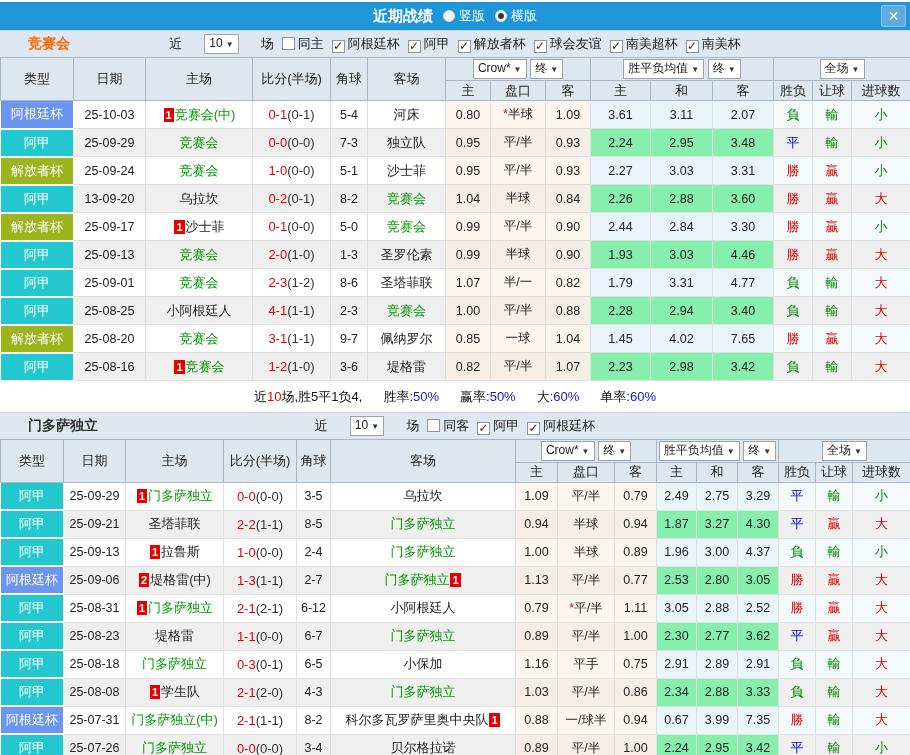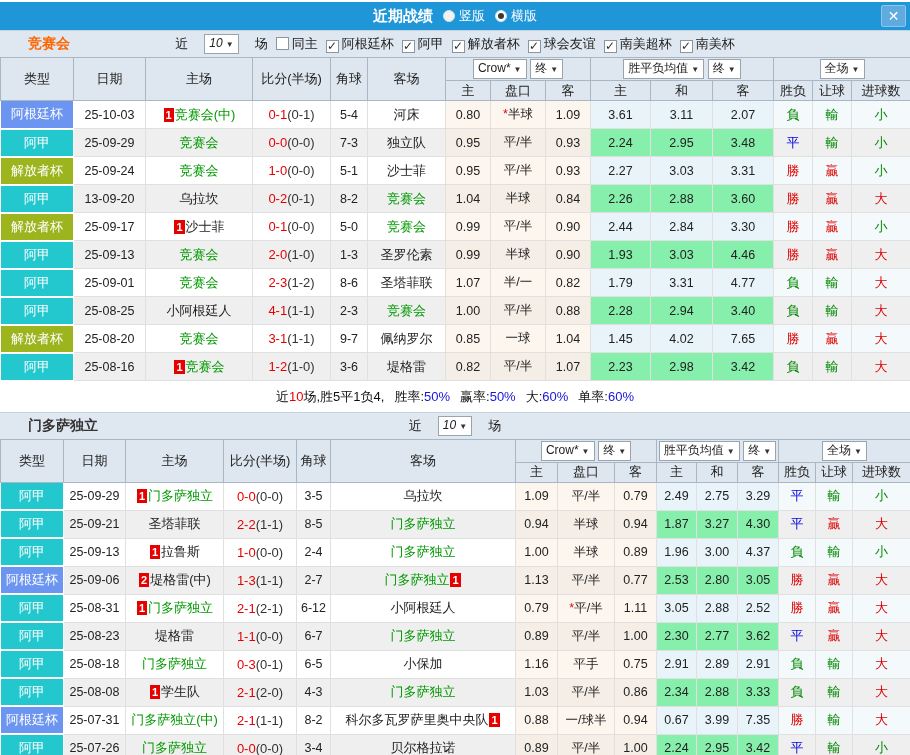--- a/index.html
+++ b/index.html
@@ -24,21 +24,21 @@
 
   
   .filterbar { height:27px; background:#dfe7f0; border-top:1px solid #c9d3de;
     display:flex; align-items:center; position:relative; }
   .team-name { position:absolute; left:28px; font-weight:bold; font-size:14px; }
   .team-orange { color:#ff6600; }
   .team-dark { color:#333; }
   .filter-controls { margin:0 auto; display:flex; align-items:center; }
   .dd, .count-select { display:inline-block; background:#fff; border:1px solid #9aa4ae;
     font-size:12px; line-height:16px; padding:0 4px; cursor:pointer; white-space:nowrap; }
-  .count-select { margin:0 16px;font-style:italic; }
+  .count-select { margin:0 22px; }
   .arr { font-size:8px; margin-left:3px; color:#333; }
   .checkbox { width:13px; height:13px; background:#fff; border:1px solid #8b959f;
     display:inline-block; margin:0 3px 0 8px; font-size:12px; line-height:11px;
     text-align:center; color:#2d2d2d; font-weight:bold; cursor:pointer; vertical-align:-2px; }
   .cb-label { font-size:13px; cursor:pointer; }
 
   
   table { border-collapse:collapse; table-layout:fixed; width:910px; }
   th { background:#dee7ef; border:1px solid #a9b7c5; font-weight:normal;
     font-size:13px; color:#222; text-align:center; overflow:hidden; white-space:nowrap; }
@@ -59,21 +59,21 @@
   .ht { color:#333; }
   .star { color:#e60000; }
   .badge { display:inline-block; background:#e60000; color:#fff; font-size:11px;
     font-weight:bold; line-height:14px; padding:0 2px; margin:0 1px; }
 
   
   .summary { height:30px; display:flex; align-items:center; justify-content:center;
     background:#fff; font-size:13px; color:#111; }
   .summary .red { color:#e60000; }
   .summary .blue { color:#1515dd; }
-  .summary .stat { margin-left:10px; }
+  .summary .stat { margin-left:21px; }
 </style>
 </head>
 <body>
 
 <div class="titlebar">
   <span class="title">近期战绩</span>
   <span class="radio"></span>
     <span class="radio-label">竖版</span>
   <span class="radio checked"></span>
     <span class="radio-label">横版</span>
@@ -323,20 +323,21 @@
   <span class="stat"><span>大:</span><span class="blue">60%</span></span>
   <span class="stat"><span>单率:</span><span class="blue">60%</span></span>
 </div>
 
 <div class="filterbar">
   <span class="team-name team-dark">门多萨独立</span>
   <div class="filter-controls">
     <span>近</span>
     <span class="count-select"><span>10</span><span class="arr">▼</span></span>
     <span>场</span>
+    <span><span class="checkbox"></span><span class="cb-label">同客</span><span class="checkbox checked">✓</span><span class="cb-label">阿甲</span><span class="checkbox checked">✓</span><span class="cb-label">阿根廷杯</span></span>
   </div>
 </div>
 
 <table>
   <colgroup>
     <col style="width:63px">
       <col style="width:62px">
       <col style="width:98px">
       <col style="width:73px">
     <col style="width:34px">

